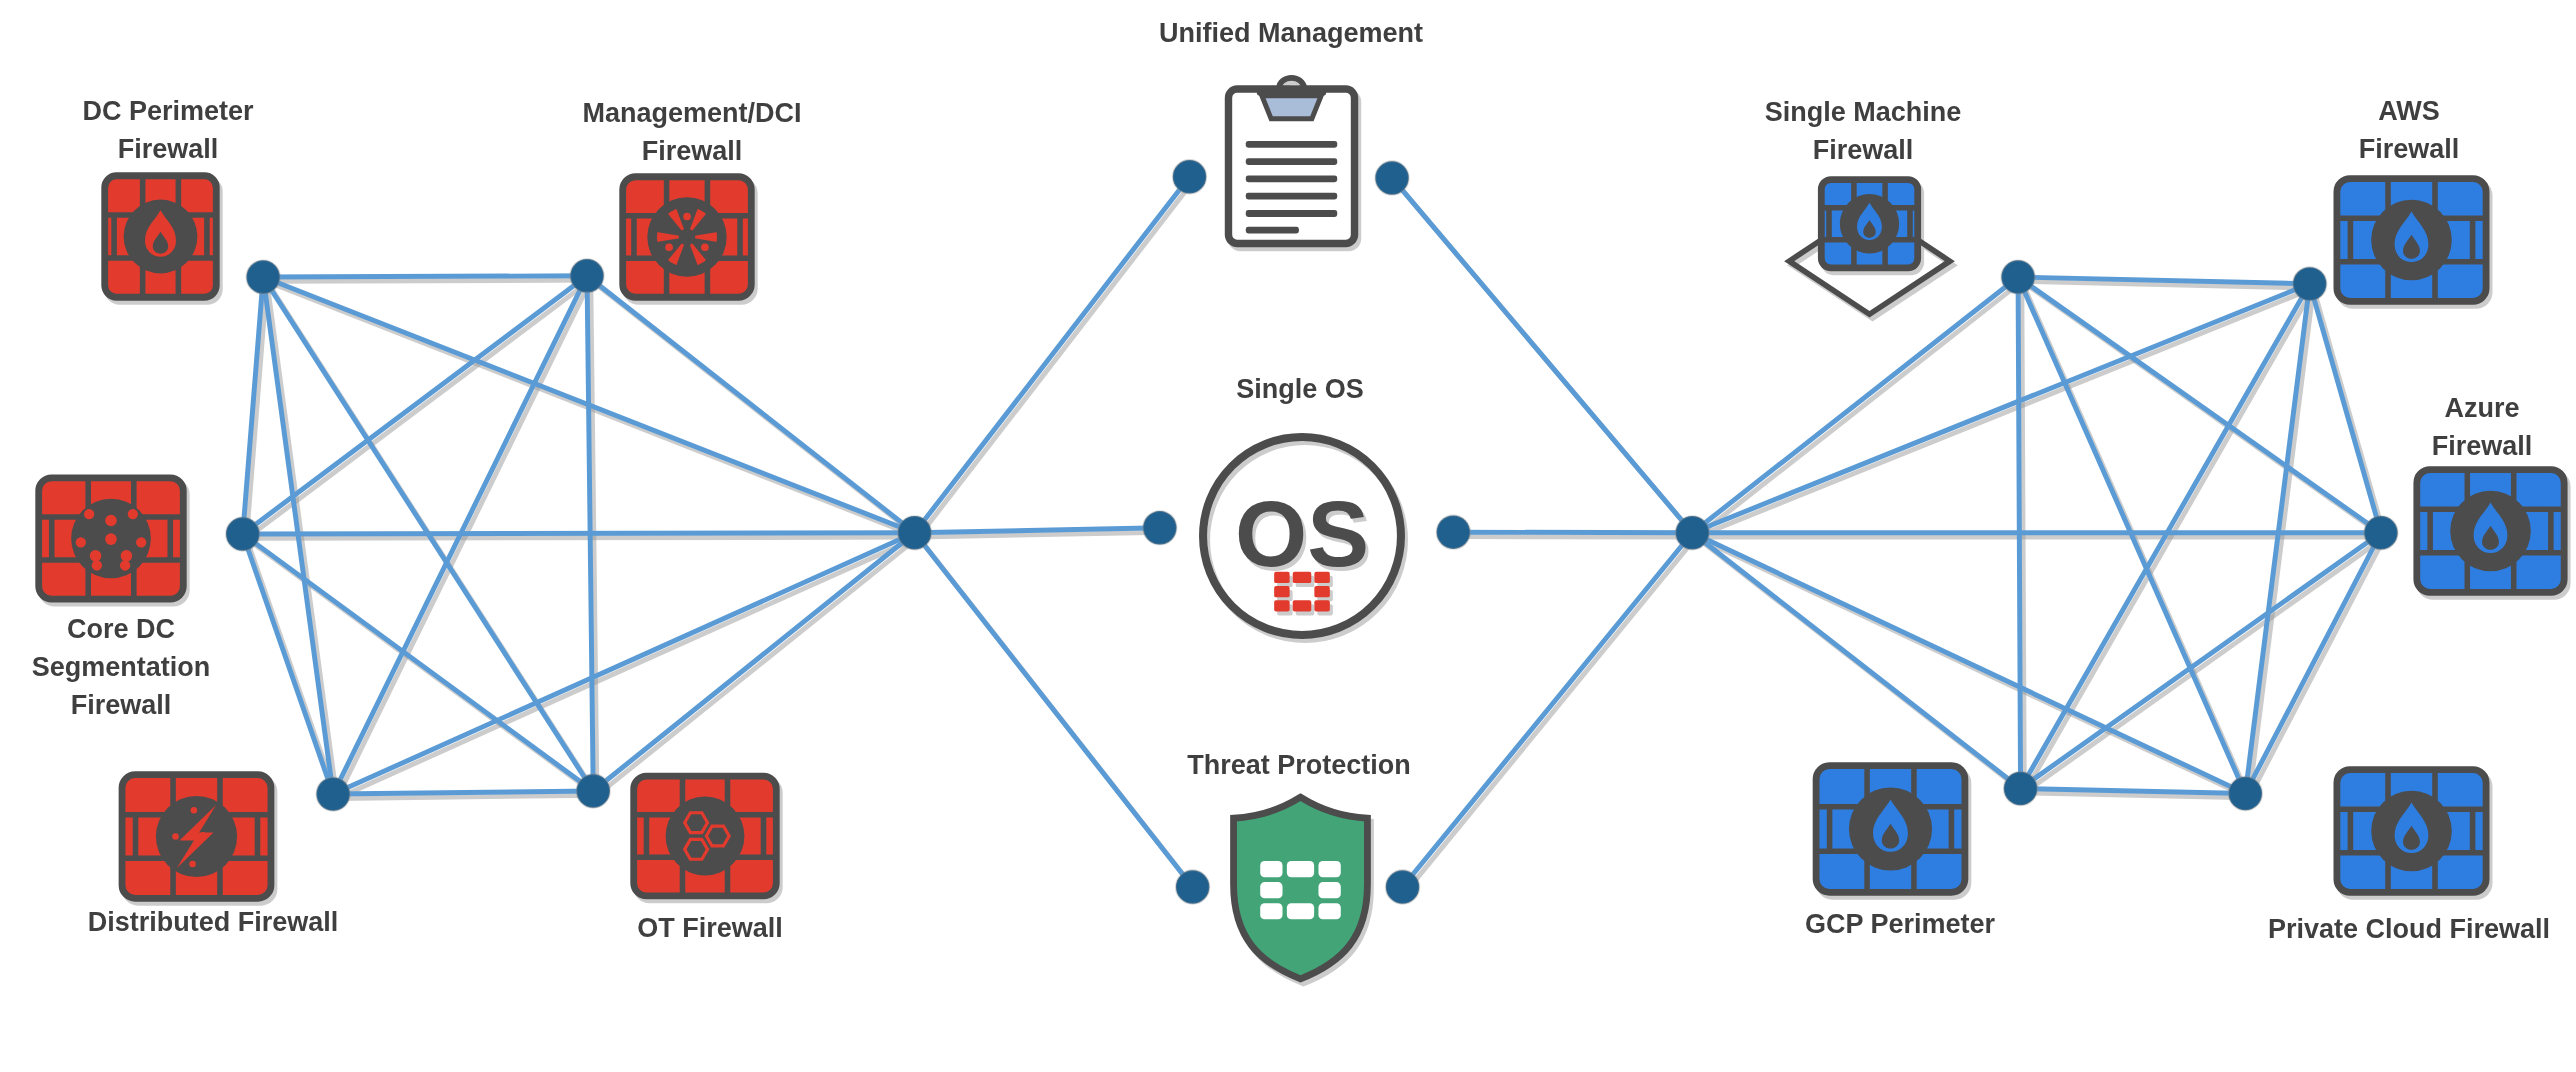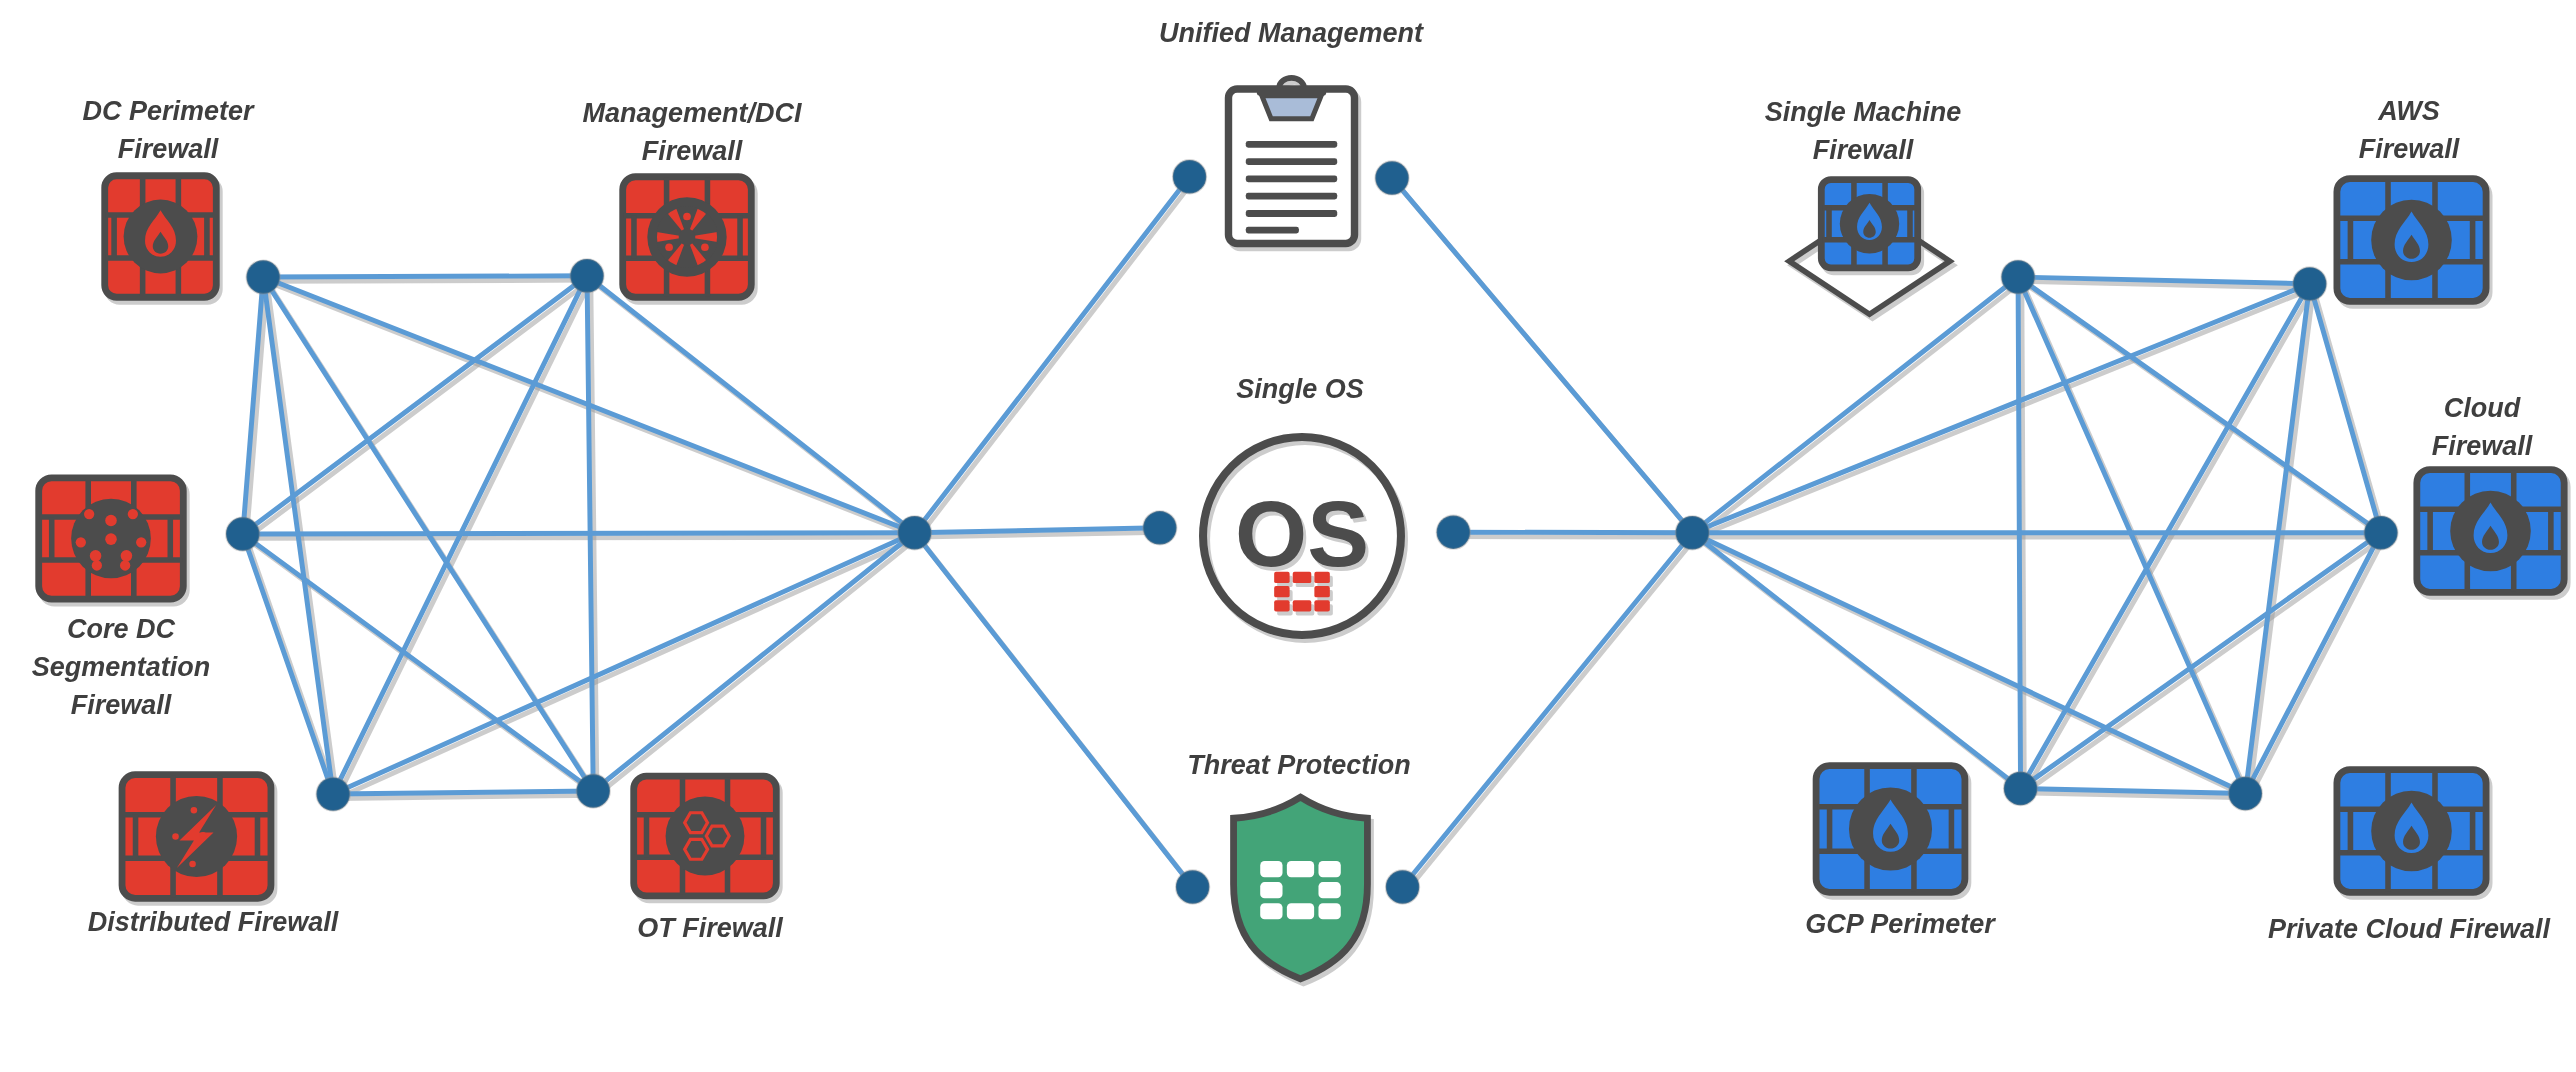--- a/index.html
+++ b/index.html
@@ -7,21 +7,21 @@
        font-family:"Liberation Sans","DejaVu Sans",sans-serif;}
   #canvas{position:absolute;left:0;top:0;width:2576px;height:1073px;}
   #mesh{position:absolute;left:0;top:0;}
   .edge{stroke:var(--line);stroke-width:8;stroke-linecap:round;}
   .edge-shadow{stroke:#9a9a9a;stroke-width:8;stroke-linecap:round;opacity:.5;}
   .node{fill:var(--node);stroke:#8c8c8c;stroke-opacity:.35;stroke-width:3;}
   .icon{position:absolute;overflow:visible;
         filter:drop-shadow(3.7px 4.3px 0 rgba(120,120,120,.38));}
   .lbl{position:absolute;transform:translateX(-50%);text-align:center;
        font-weight:bold;font-size:27px;line-height:38px;color:var(--label);
-       white-space:nowrap;letter-spacing:0;font-style:italic;}
+       white-space:nowrap;letter-spacing:0;}
   .lbl span{display:block;}
 </style>
 </head>
 <body>
 
 <div id="canvas">
 
   <svg id="mesh" width="2576" height="1073" viewBox="0 0 4160 1732">
       <line x1="431" y1="454" x2="954" y2="452" class="edge-shadow"></line>
       <line x1="431" y1="454" x2="398" y2="869" class="edge-shadow"></line>
@@ -379,21 +379,21 @@
   </div>
   <div class="lbl" style="left:1863px;top:93px">
     <span>Single Machine</span>
     <span>Firewall</span>
   </div>
   <div class="lbl" style="left:2409px;top:92px">
     <span>AWS</span>
     <span>Firewall</span>
   </div>
   <div class="lbl" style="left:2482px;top:389px">
-    <span>Cloud</span>
+    <span>Azure</span>
     <span>Firewall</span>
   </div>
   <div class="lbl" style="left:1900px;top:905px">
     <span>GCP Perimeter</span>
   </div>
   <div class="lbl" style="left:2409px;top:910px">
     <span>Private Cloud Firewall</span>
   </div>
 </div>
 

